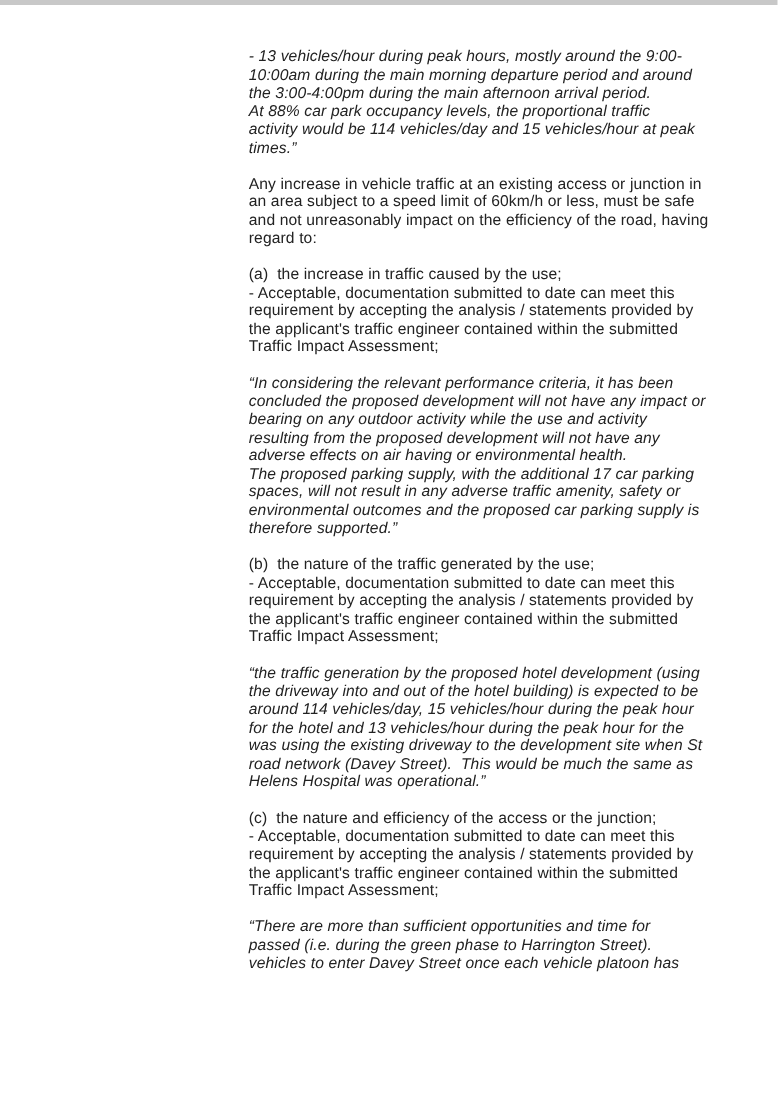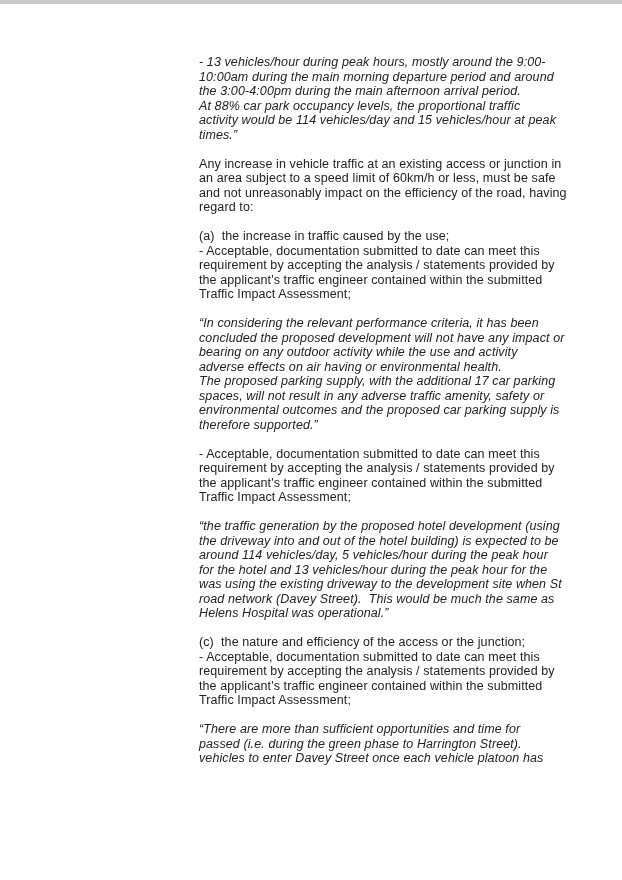--- a/index.html
+++ b/index.html
@@ -23,21 +23,21 @@
     position: absolute;
     top: 0;
     left: 0;
     width: 622px;
     height: 4px;
     background: #c8c8c8;
   }
   .content {
     position: absolute;
     left: 199px;
-    top: 55px;
+    top: 38px;
     width: 400px;
     color: #222222;
     font-size: 12.5px;
     line-height: 14.5px;
     letter-spacing: 0.1px;
   }
   .para {
     margin: 0 0 14.5px 0;
   }
   .para.quote {
@@ -71,36 +71,38 @@
         <div class="line">(a)  the increase in traffic caused by the use;</div>
         <div class="line">- Acceptable, documentation submitted to date can meet this</div>
         <div class="line">requirement by accepting the analysis / statements provided by</div>
         <div class="line">the applicant's traffic engineer contained within the submitted</div>
         <div class="line">Traffic Impact Assessment;</div>
       </div>
       <div class="para quote">
         <div class="line">“In considering the relevant performance criteria, it has been</div>
         <div class="line">concluded the proposed development will not have any impact or</div>
         <div class="line">bearing on any outdoor activity while the use and activity</div>
+        <div class="line">resulting from the proposed development will not have any</div>
         <div class="line">adverse effects on air having or environmental health.</div>
         <div class="line">The proposed parking supply, with the additional 17 car parking</div>
         <div class="line">spaces, will not result in any adverse traffic amenity, safety or</div>
         <div class="line">environmental outcomes and the proposed car parking supply is</div>
         <div class="line">therefore supported.”</div>
       </div>
       <div class="para">
+        <div class="line">(b)  the nature of the traffic generated by the use;</div>
         <div class="line">- Acceptable, documentation submitted to date can meet this</div>
         <div class="line">requirement by accepting the analysis / statements provided by</div>
         <div class="line">the applicant's traffic engineer contained within the submitted</div>
         <div class="line">Traffic Impact Assessment;</div>
       </div>
       <div class="para quote">
         <div class="line">“the traffic generation by the proposed hotel development (using</div>
         <div class="line">the driveway into and out of the hotel building) is expected to be</div>
-        <div class="line">around 114 vehicles/day, 5 vehicles/hour during the peak hour</div>
+        <div class="line">around 114 vehicles/day, 15 vehicles/hour during the peak hour</div>
         <div class="line">for the hotel and 13 vehicles/hour during the peak hour for the</div>
         <div class="line">was using the existing driveway to the development site when St</div>
         <div class="line">road network (Davey Street).  This would be much the same as</div>
         <div class="line">Helens Hospital was operational.”</div>
       </div>
       <div class="para">
         <div class="line">(c)  the nature and efficiency of the access or the junction;</div>
         <div class="line">- Acceptable, documentation submitted to date can meet this</div>
         <div class="line">requirement by accepting the analysis / statements provided by</div>
         <div class="line">the applicant's traffic engineer contained within the submitted</div>

